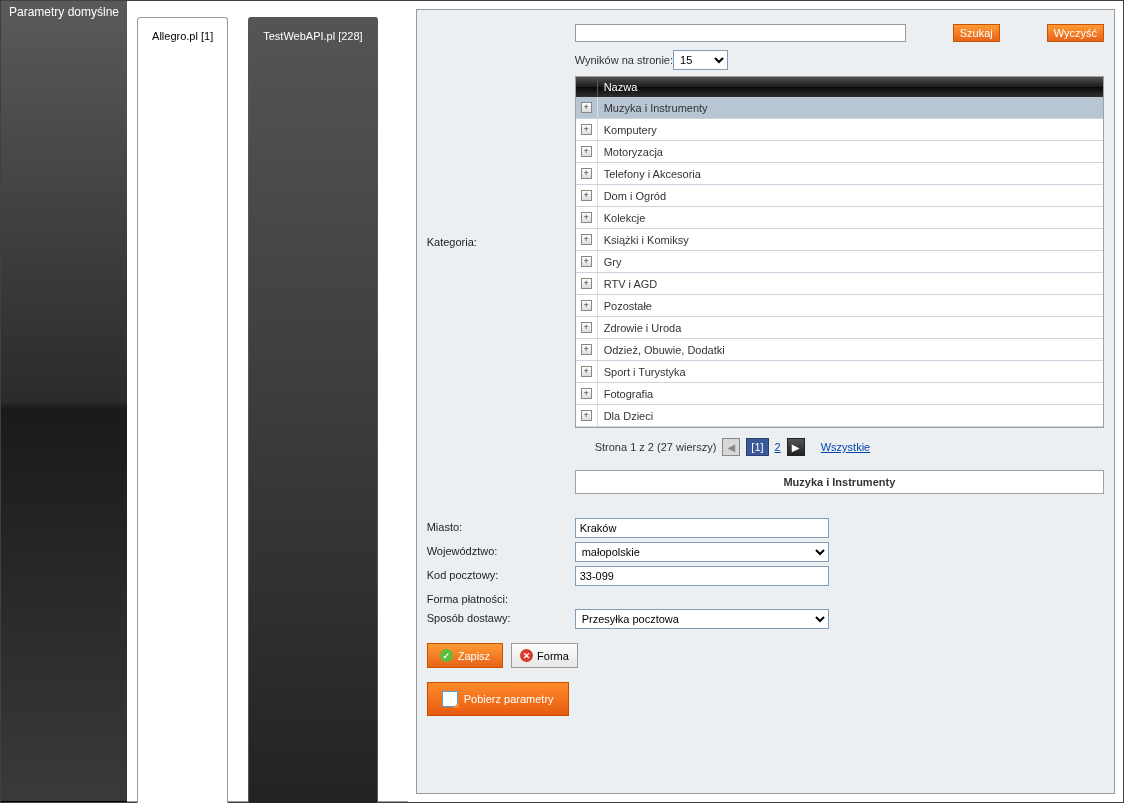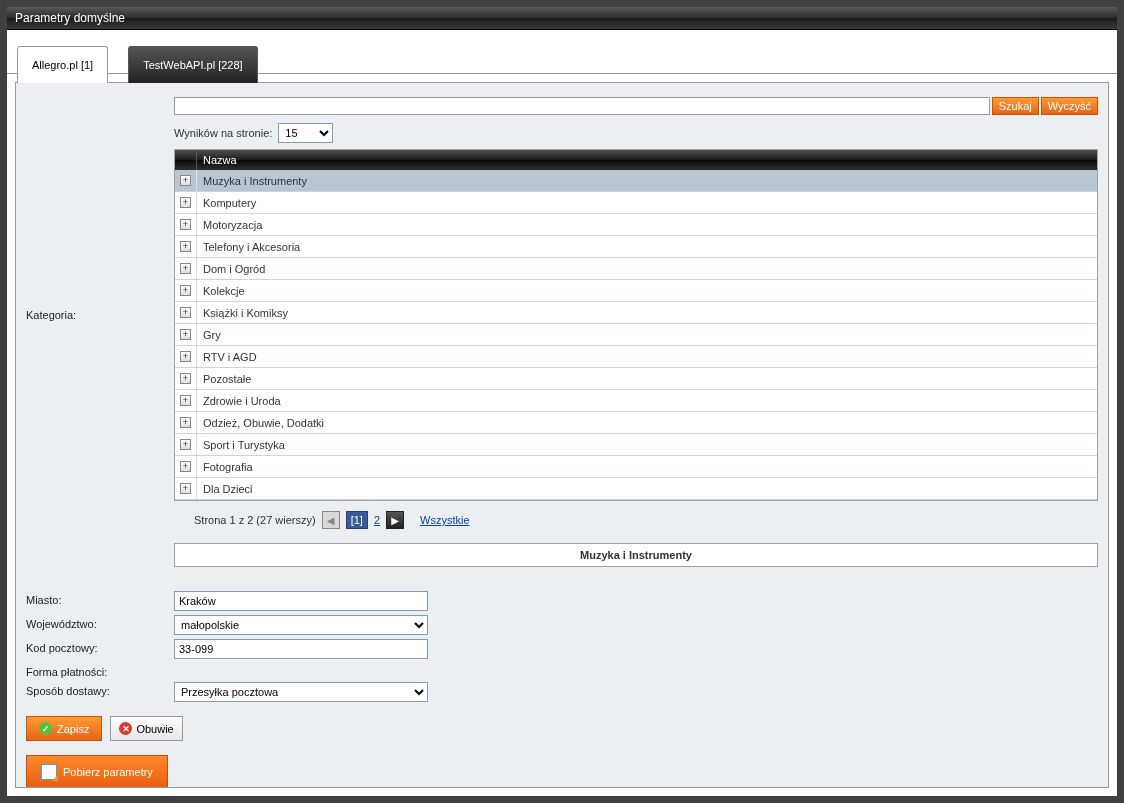--- a/index.html
+++ b/index.html
@@ -6,23 +6,23 @@
   body {
     margin: 0;
     font-family: Tahoma, Verdana, Arial, sans-serif;
     font-size: 11px;
     background: #fff;
     color: #333;
   }
   .window {
     width: 1124px;
     height: 803px;
-    border: 7px solid #404040;
-    display: flex;
-    flex-direction: column;
+    border: 1px solid #404040;
+    display: flex;
+    flex-direction: row;
     background: #fff;
   }
   .titlebar {
     background: linear-gradient(to bottom, #5a5a5a, #2b2b2b 50%, #1a1a1a 51%, #3a3a3a);
     color: #fff;
     padding: 4px 8px;
     font-size: 12px;
     border-bottom: 1px solid #000;
   }
   .tab-strip {
@@ -67,20 +67,21 @@
     width: 148px;
     padding-top: 3px;
     color: #222;
   }
   .form-field { flex: 1; }
   .search-box {
     margin-left: 148px;
     display: flex;
     align-items: flex-end;
     margin-bottom: 8px;
+    gap: 45px;
   }
   .search-input {
     flex: 1;
     border: 1px solid #999;
     height: 18px;
     background: #fff;
     padding: 0 4px;
   }
   .btn-orange {
     background: linear-gradient(to bottom, #ff9a33, #e7641a);
@@ -101,21 +102,20 @@
     font-size: 11px;
     cursor: pointer;
     display: inline-flex;
     align-items: center;
     gap: 4px;
   }
   .results-strip {
     margin-left: 148px;
     display: flex;
     align-items: center;
-    gap: 6px;
     margin-bottom: 6px;
   }
   .select {
     border: 1px solid #7f9db9;
     background: #fff;
     height: 20px;
     padding: 0 2px;
     font-size: 11px;
   }
   .select-sm { width: 55px; }
@@ -402,21 +402,21 @@
       </div>
     </div>
 
     <div class="action-row">
       <button class="btn-save">
         <span class="icon-circle-green">✓</span>
         <span>Zapisz</span>
       </button>
       <button class="btn-gray">
         <span class="icon-circle-red">✕</span>
-        <span>Obuwie</span>
+        <span>Forma</span>
       </button>
     </div>
 
     <div>
       <button class="btn-download">
         <span class="icon-doc"></span>
         <span>Pobierz parametry</span>
       </button>
     </div>
 

